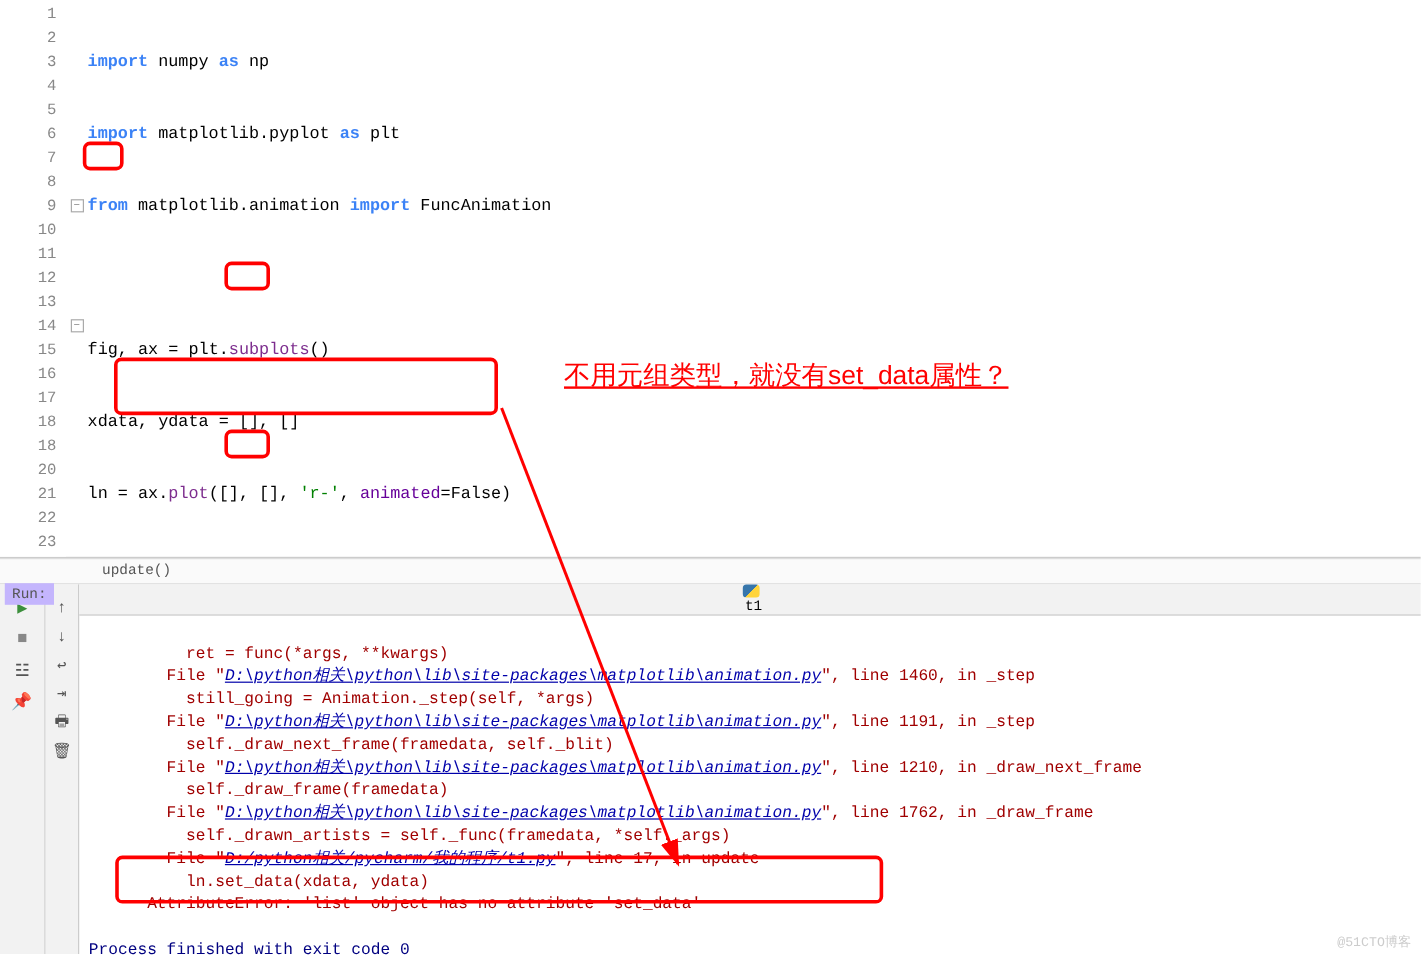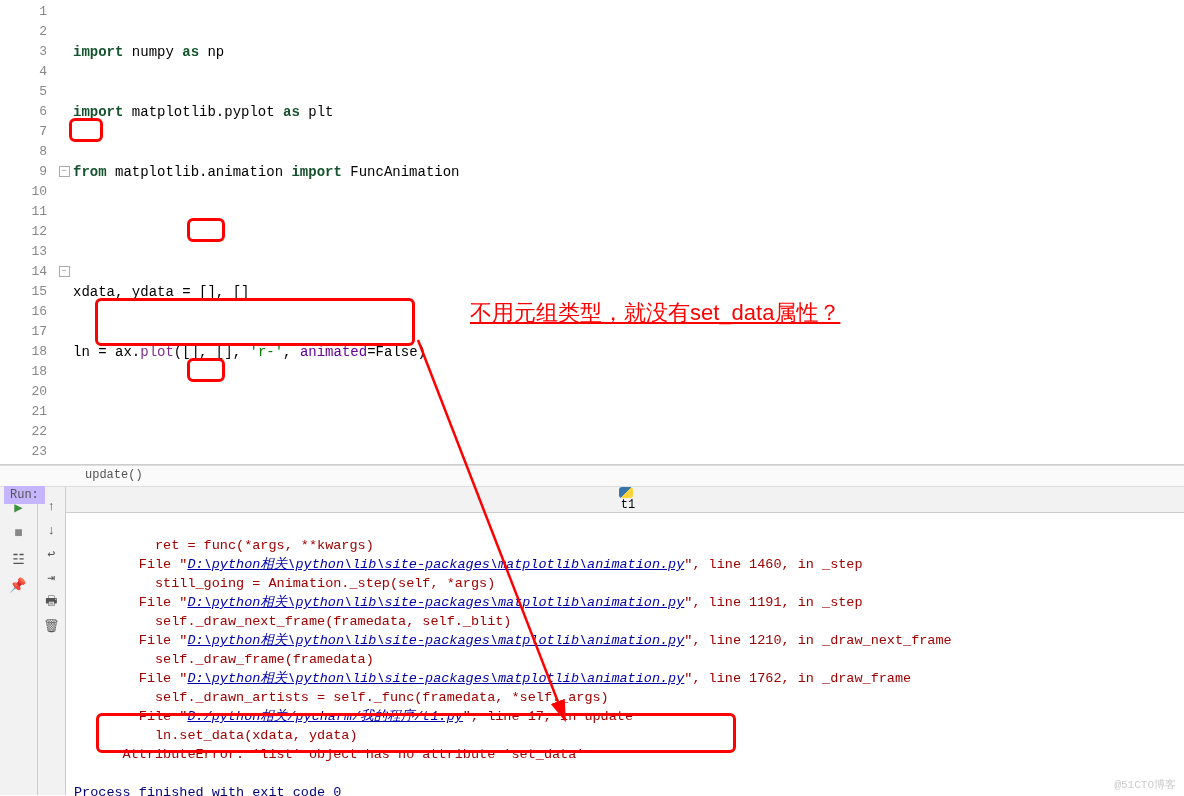--- a/index.html
+++ b/index.html
@@ -46,21 +46,21 @@
 }
 .code {
   flex: 1;
   padding-top: 2px;
   line-height: 20px;
   font-size: 14px;
   white-space: pre;
   position: relative;
 }
 .code .row { height: 20px; position: relative; }
-.kw { color: #14532d; font-weight: bold; }
+.kw { color: #3b82f6; font-weight: bold; }
 .fn { color: #7d2d8e; }
 .str { color: #008000; }
 .attr { color: #660099; }
 .redbox {
   position: absolute;
   border: 3px solid #ff0000;
   border-radius: 6px;
   pointer-events: none;
 }
 .red-annot {
@@ -211,20 +211,21 @@
       <div style="height:20px"></div>
       <div style="height:20px"></div>
       <div style="height:20px"></div>
     <div class="fold">−</div>
   </div>
   <div class="code">
     <div class="row"><span class="kw">import</span> <span>numpy</span> <span class="kw">as</span> <span>np</span></div>
     <div class="row"><span class="kw">import</span> <span>matplotlib.pyplot</span> <span class="kw">as</span> <span>plt</span></div>
     <div class="row"><span class="kw">from</span> <span>matplotlib.animation</span> <span class="kw">import</span> <span>FuncAnimation</span></div>
     <div class="row"></div>
+    <div class="row"><span>fig</span>, <span>ax</span> <span>=</span> <span>plt</span>.<span class="fn">subplots</span>()</div>
     <div class="row"><span>xdata</span>, <span>ydata</span> <span>=</span> <span>[], []</span></div>
     <div class="row"><span>ln</span> <span>=</span> <span>ax</span>.<span class="fn">plot</span><span>([], [], </span><span class="str">'r-'</span><span>, </span><span class="attr">animated</span><span>=False)</span></div>
     <div class="row"></div>
     
     
     
     
     
     
     

